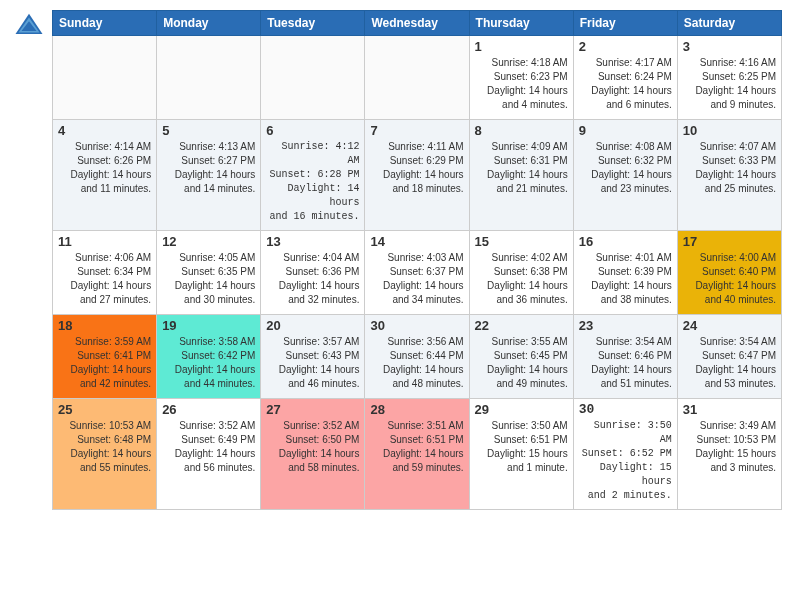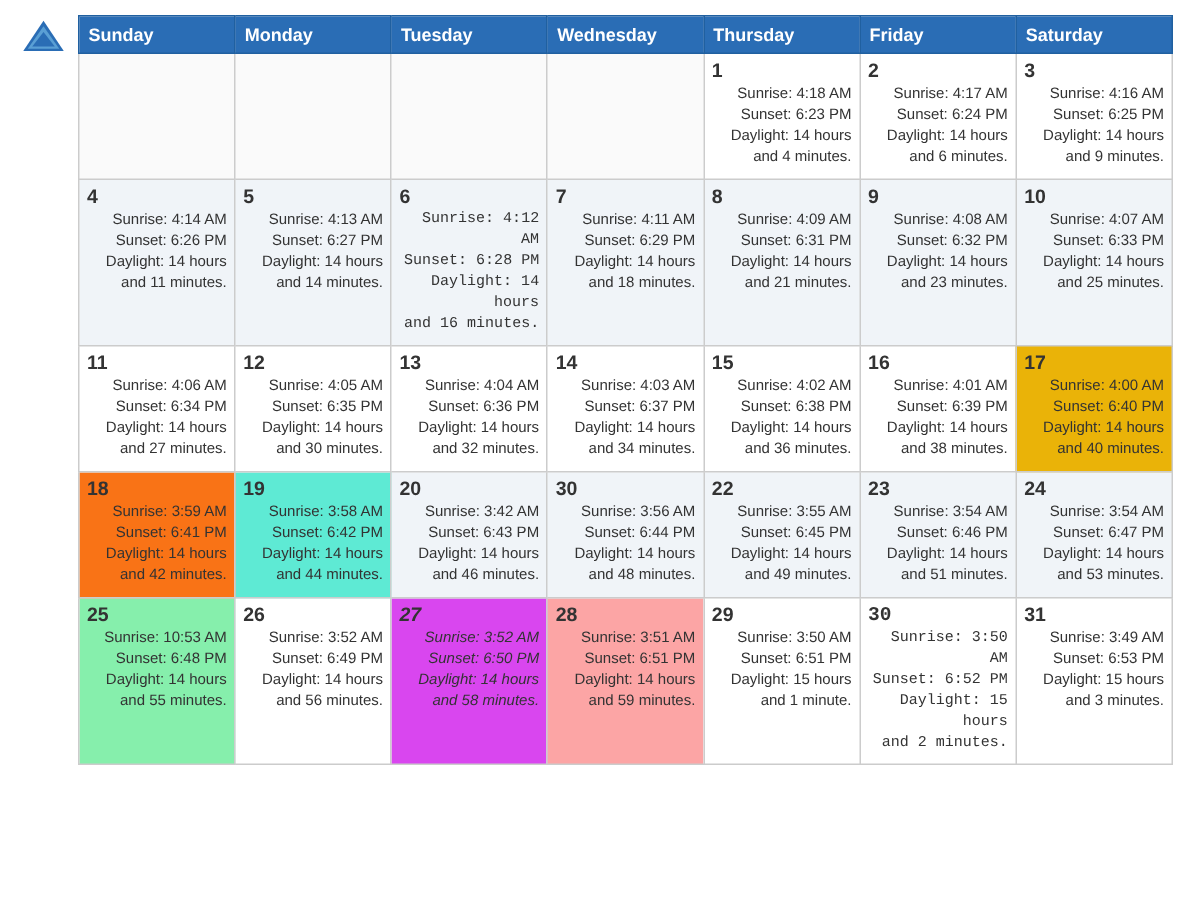--- a/index.html
+++ b/index.html
@@ -283,21 +283,21 @@
           </td>
           <td style="background: #5eead4;">
             <div class="day-num">19</div>
             <div class="day-info" style="white-space: pre-line;">Sunrise: 3:58 AM
 Sunset: 6:42 PM
 Daylight: 14 hours
 and 44 minutes.</div>
           </td>
           <td style="background: rgb(240, 244, 248);">
             <div class="day-num">20</div>
-            <div class="day-info" style="white-space: pre-line;">Sunrise: 3:42 AM
+            <div class="day-info" style="white-space: pre-line;">Sunrise: 3:57 AM
 Sunset: 6:43 PM
 Daylight: 14 hours
 and 46 minutes.</div>
           </td>
           <td style="background: rgb(240, 244, 248);">
             <div class="day-num">30</div>
             <div class="day-info" style="white-space: pre-line;">Sunrise: 3:56 AM
 Sunset: 6:44 PM
 Daylight: 14 hours
 and 48 minutes.</div>
@@ -318,35 +318,35 @@
           </td>
           <td style="background: rgb(240, 244, 248);">
             <div class="day-num">24</div>
             <div class="day-info" style="white-space: pre-line;">Sunrise: 3:54 AM
 Sunset: 6:47 PM
 Daylight: 14 hours
 and 53 minutes.</div>
           </td>
         </tr>
         <tr>
-          <td style="background: #86efac;">
+          <td style="background: #fdba74;">
             <div class="day-num">25</div>
             <div class="day-info" style="white-space: pre-line;">Sunrise: 10:53 AM
 Sunset: 6:48 PM
 Daylight: 14 hours
 and 55 minutes.</div>
           </td>
           <td style="background: rgb(255, 255, 255);">
             <div class="day-num">26</div>
             <div class="day-info" style="white-space: pre-line;">Sunrise: 3:52 AM
 Sunset: 6:49 PM
 Daylight: 14 hours
 and 56 minutes.</div>
           </td>
-          <td style="background: #d946ef; font-style: italic;">
+          <td style="background: #fca5a5;">
             <div class="day-num">27</div>
             <div class="day-info" style="white-space: pre-line;">Sunrise: 3:52 AM
 Sunset: 6:50 PM
 Daylight: 14 hours
 and 58 minutes.</div>
           </td>
           <td style="background: #fca5a5;">
             <div class="day-num">28</div>
             <div class="day-info" style="white-space: pre-line;">Sunrise: 3:51 AM
 Sunset: 6:51 PM
@@ -363,20 +363,20 @@
           <td style="background: rgb(255, 255, 255); font-family: Liberation Mono, monospace;">
             <div class="day-num">30</div>
             <div class="day-info" style="white-space: pre-line;">Sunrise: 3:50 AM
 Sunset: 6:52 PM
 Daylight: 15 hours
 and 2 minutes.</div>
           </td>
           <td style="background: rgb(255, 255, 255);">
             <div class="day-num">31</div>
             <div class="day-info" style="white-space: pre-line;">Sunrise: 3:49 AM
-Sunset: 6:53 PM
+Sunset: 10:53 PM
 Daylight: 15 hours
 and 3 minutes.</div>
           </td>
         </tr>
       </tbody>
   </table>
 </div>
 
 </body></html>

